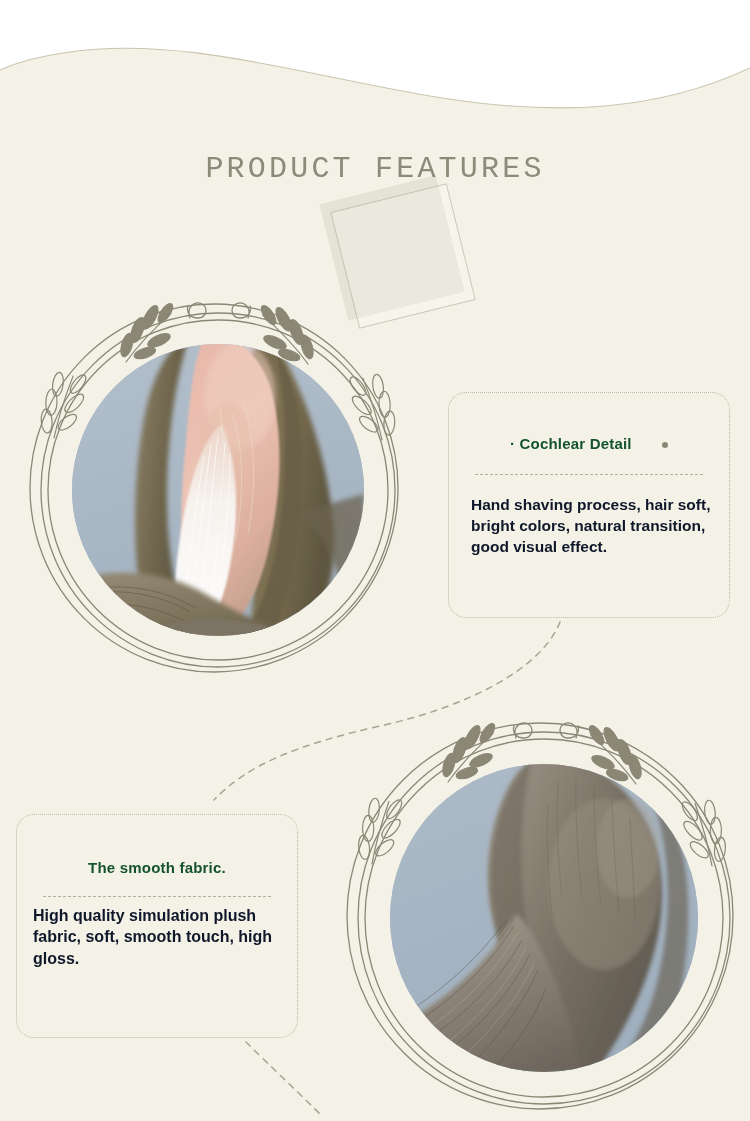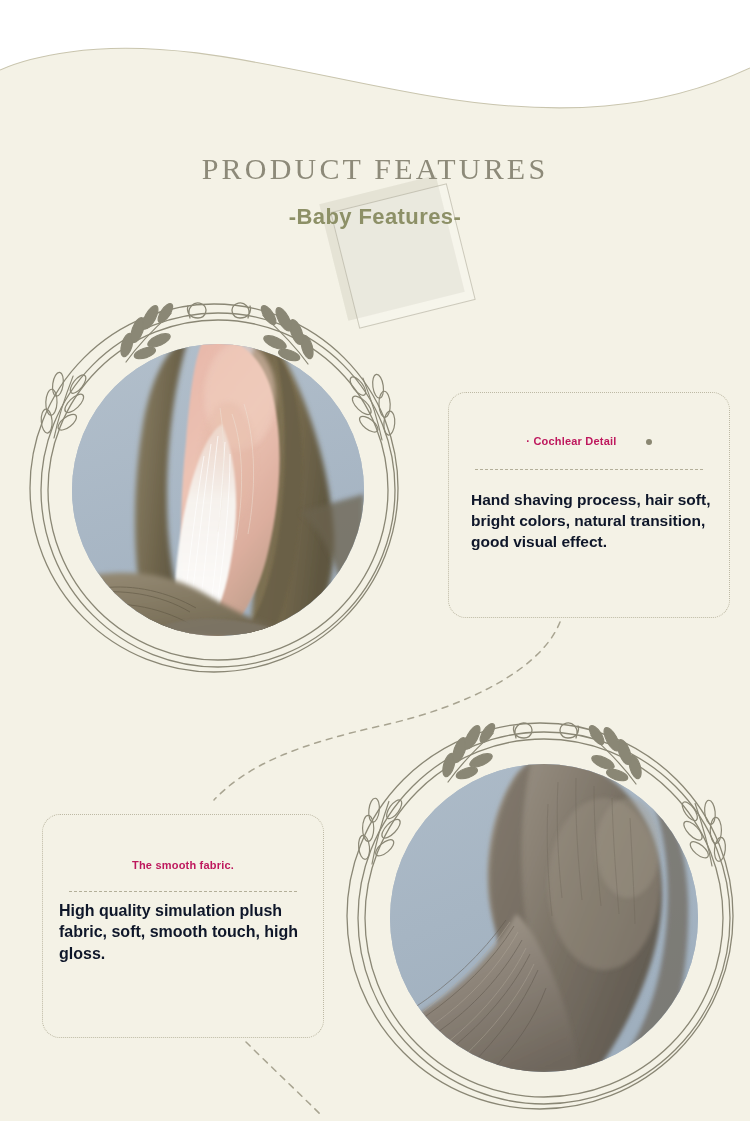--- a/index.html
+++ b/index.html
@@ -58,21 +58,21 @@
     background: rgba(255,255,255,0.22);
     transform: rotate(-14deg);
     transform-origin: center;
   }
   .title-main {
     position: absolute;
     top: 60px;
     left: 0;
     width: 750px;
     text-align: center;
-    font-family: Liberation Serif, serif;
+    font-family: Liberation Mono, monospace;
     font-size: 30px;
     letter-spacing: 3.2px;
     color: #8d8a79;
     white-space: nowrap;
   }
   .title-sub {
     position: absolute;
     top: 112px;
     left: 0;
     width: 750px;
@@ -111,27 +111,27 @@
   
   .info-card {
     position: absolute;
     box-sizing: border-box;
     border: 1.4px dotted #bdb9a4;
     border-radius: 18px;
     background: #f4f2e6;
     z-index: 7;
   }
   #card1 { left: 448px; top: 392px; width: 282px; height: 226px; }
-  #card2 { left: 42px;  top: 814px; width: 282px; height: 224px; }
+  #card2 { left: 16px;  top: 814px; width: 282px; height: 224px; }
 
   .card-heading {
     text-align: center;
-    font-size: 11px;
+    font-size: 15px;
     font-weight: bold;
-    color: #be185d;
+    color: #14532d;
     margin-top: 42px;
     letter-spacing: 0.2px;
   }
   #card2 .card-heading { margin-top: 44px; }
   .card-heading .trail-dot {
     display: inline-block;
     width: 6px; height: 6px;
     border-radius: 50%;
     background: #8a8772;
     margin-left: 26px;
@@ -160,21 +160,20 @@
 
   <svg class="top-wave" viewBox="0 0 750 120" preserveAspectRatio="none">
     <path d="M0,0 L750,0 L750,68 C660,110 560,118 430,96 C300,74 180,36 70,52 C40,56 18,62 0,70 Z" fill="#ffffff"></path>
     <path d="M0,70 C18,62 40,56 70,52 C180,36 300,74 430,96 C560,118 660,110 750,68" fill="none" stroke="#c9c5ae" stroke-width="1.1"></path>
   </svg>
 
   <div class="header">
     <div class="deco-square"></div>
     <div class="deco-square-outline"></div>
     <div class="title-main">PRODUCT FEATURES</div>
-    <div class="title-sub">-Baby Features-</div>
   </div>
 
   <svg class="connectors" viewBox="0 0 750 1121">
     <path d="M560,622 C542,668 470,706 380,726 C300,744 248,764 214,800" fill="none" stroke="#a8a491" stroke-width="1.5" stroke-dasharray="6 6" stroke-linecap="round"></path>
     <path d="M246,1042 C268,1064 296,1090 322,1116" fill="none" stroke="#a8a491" stroke-width="1.5" stroke-dasharray="6 6" stroke-linecap="round"></path>
   </svg>
 
   <div id="photo1" class="photo-block">
 
     <div class="photo-disc">

